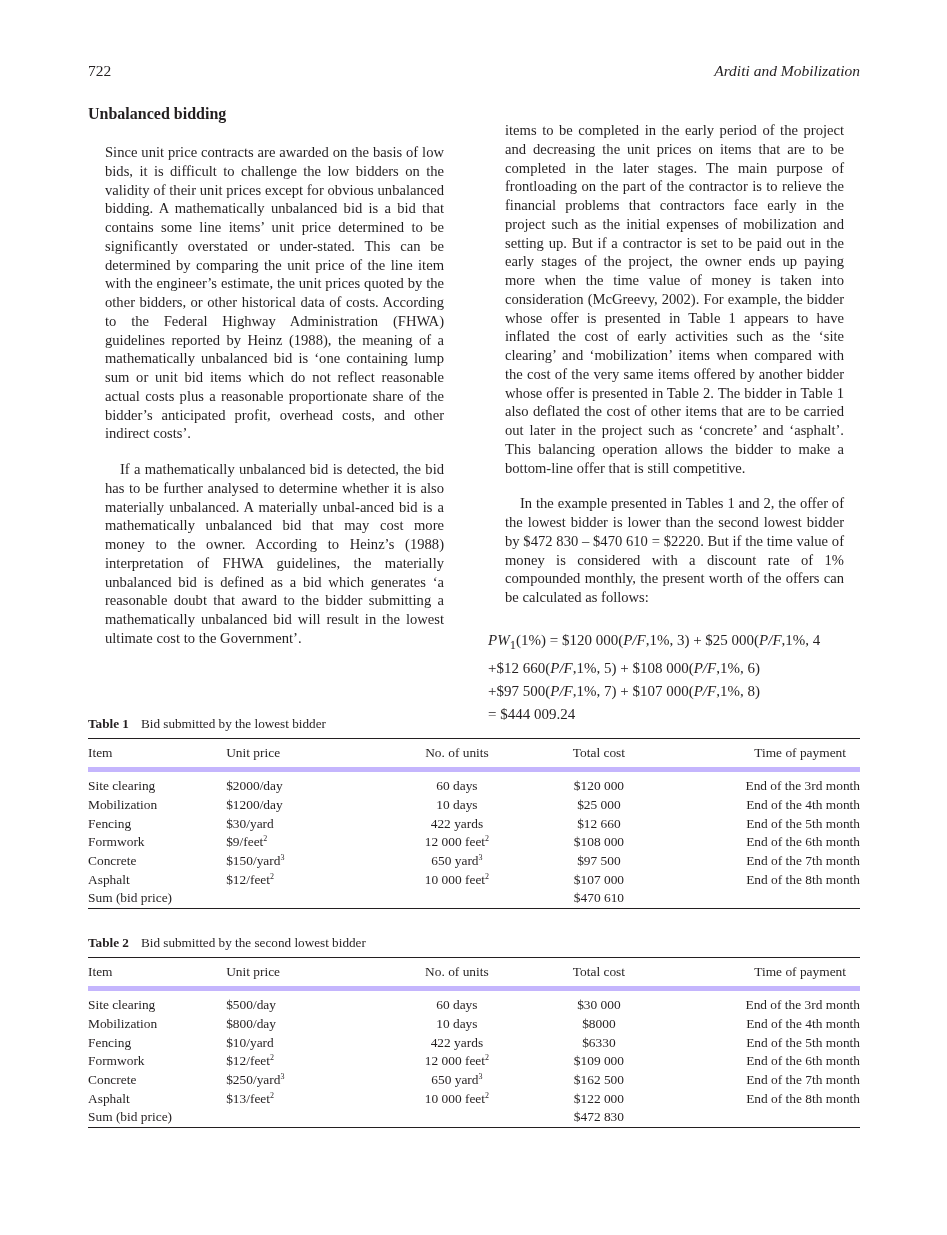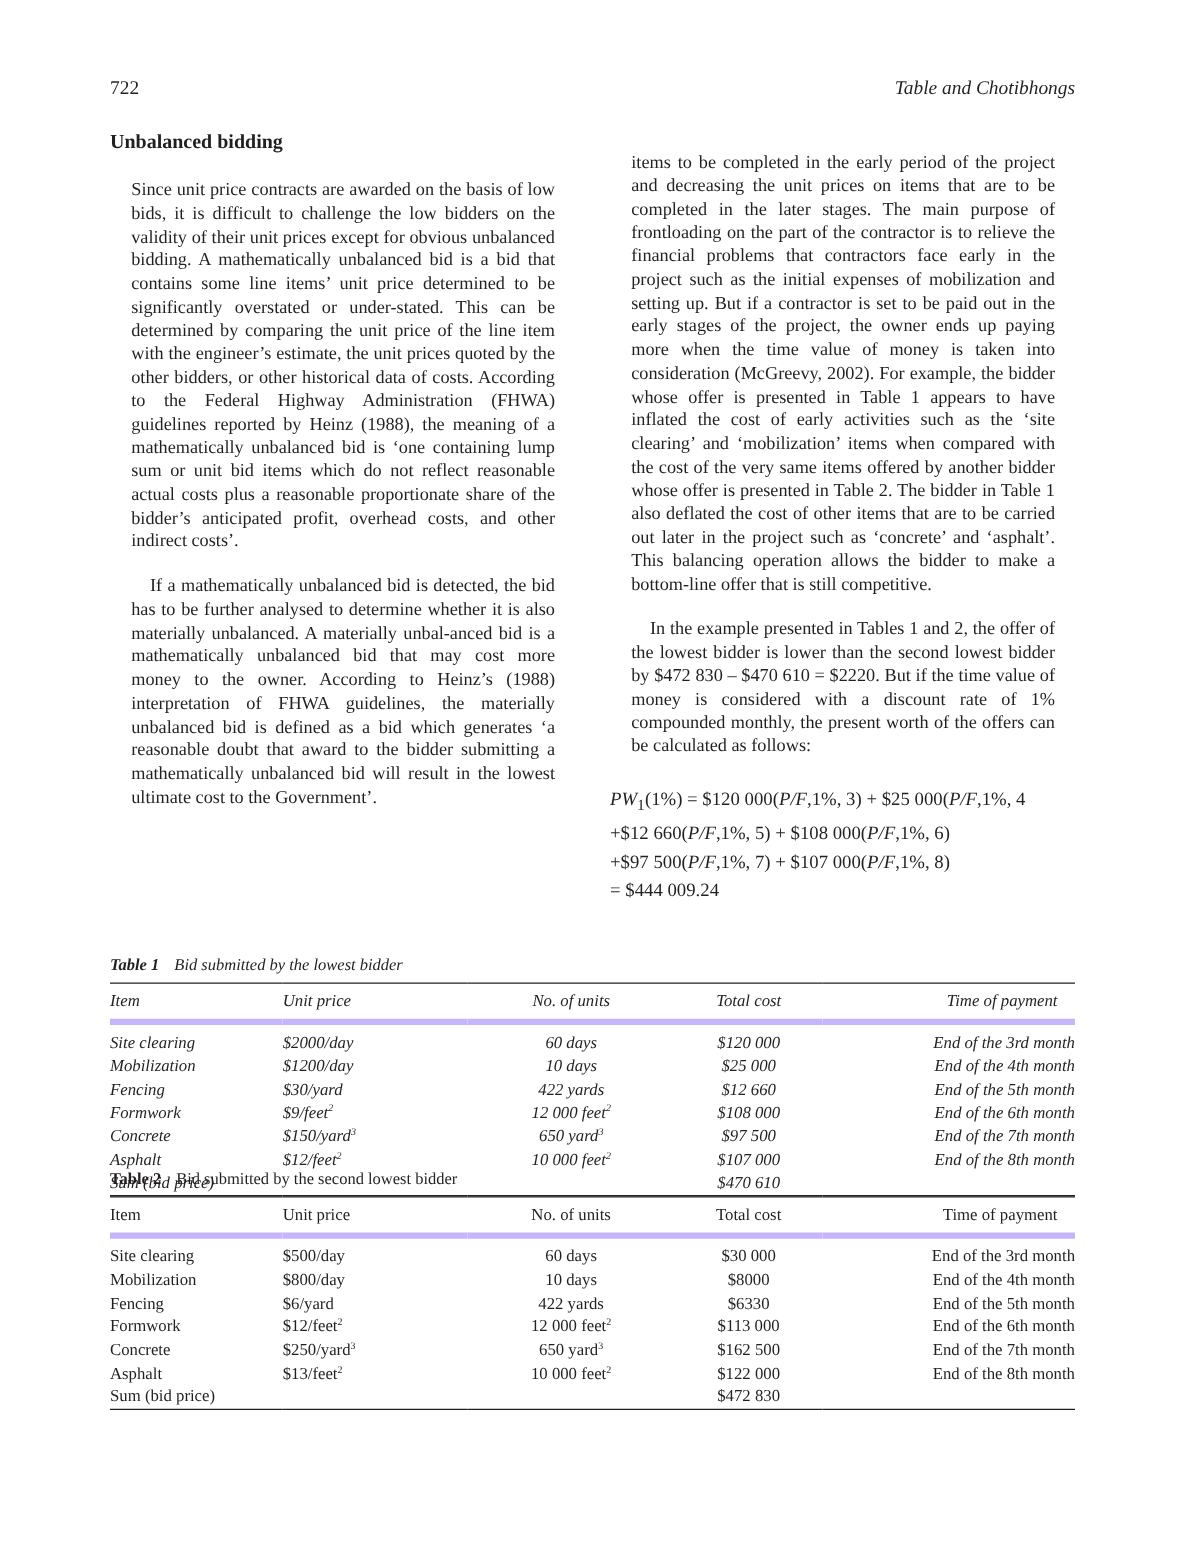--- a/index.html
+++ b/index.html
@@ -38,42 +38,42 @@
   .c-total { text-align: center; width: 120px; }
   .c-time { text-align: right; width: 192px; }
   th.c-time { text-align: right; padding-right: 14px; }
   sup { font-size: 8px; vertical-align: 5px; line-height: 0; }
 </style>
 </head>
 <body>
 
 <div class="running-head">
   <span class="page-no">722</span>
-  <span class="authors">Table and Chotibhongs</span>
+  <span class="authors">Arditi and Mobilization</span>
 </div>
 
 <div class="col left">
   <h2 class="section-heading">Unbalanced bidding</h2>
   <p>Since unit price contracts are awarded on the basis of low bids, it is difficult to challenge the low bidders on the validity of their unit prices except for obvious unbalanced bidding. A mathematically unbalanced bid is a bid that contains some line items’ unit price determined to be significantly overstated or under-­stated. This can be determined by comparing the unit price of the line item with the engineer’s estimate, the unit prices quoted by the other bidders, or other historical data of costs. According to the Federal Highway Administration (FHWA) guidelines reported by Heinz (1988), the meaning of a mathematically unbalanced bid is ‘one containing lump sum or unit bid items which do not reflect reasonable actual costs plus a reasonable proportionate share of the bidder’s anticipated profit, overhead costs, and other indirect costs’.</p>
   <p class="indent">If a mathematically unbalanced bid is detected, the bid has to be further analysed to determine whether it is also materially unbalanced. A materially unbal-­anced bid is a mathematically unbalanced bid that may cost more money to the owner. According to Heinz’s (1988) interpretation of FHWA guidelines, the materially unbalanced bid is defined as a bid which generates ‘a reasonable doubt that award to the bidder submitting a mathematically unbalanced bid will result in the lowest ultimate cost to the Government’.</p>
 </div>
 
 <div class="col right">
   <p>items to be completed in the early period of the project and decreasing the unit prices on items that are to be completed in the later stages. The main purpose of frontloading on the part of the contractor is to relieve the financial problems that contractors face early in the project such as the initial expenses of mobilization and setting up. But if a contractor is set to be paid out in the early stages of the project, the owner ends up paying more when the time value of money is taken into consideration (McGreevy, 2002). For example, the bidder whose offer is presented in Table 1 appears to have inflated the cost of early activities such as the ‘site clearing’ and ‘mobilization’ items when compared with the cost of the very same items offered by another bidder whose offer is presented in Table 2. The bidder in Table 1 also deflated the cost of other items that are to be carried out later in the project such as ‘concrete’ and ‘asphalt’. This balancing operation allows the bidder to make a bottom-line offer that is still competitive.</p>
   <p class="indent">In the example presented in Tables 1 and 2, the offer of the lowest bidder is lower than the second lowest bidder by $472 830 – $470 610 = $2220. But if the time value of money is considered with a discount rate of 1% compounded monthly, the present worth of the offers can be calculated as follows:</p>
 
   <div class="equation">
     <span class="line"><i>PW</i><sub>1</sub><span>(1%)</span> = <span class="eq-term"><span>$120 000</span><span>(<i>P/F</i>,1%, 3)</span></span> + <span class="eq-term"><span>$25 000</span><span>(<i>P/F</i>,1%, 4</span></span></span>
     <span class="line">+<span class="eq-term"><span>$12 660</span><span>(<i>P/F</i>,1%, 5)</span></span> + <span class="eq-term"><span>$108 000</span><span>(<i>P/F</i>,1%, 6)</span></span></span>
     <span class="line">+<span class="eq-term"><span>$97 500</span><span>(<i>P/F</i>,1%, 7)</span></span> + <span class="eq-term"><span>$107 000</span><span>(<i>P/F</i>,1%, 8)</span></span></span>
     <span class="line">= <span>$444 009.24</span></span>
   </div>
 </div>
 
-<div class="tbl-wrap" style="top:764px;font-style:italic;">
+<div class="tbl-wrap" style="top:716px;">
     <div class="tbl-caption"><b>Table 1</b><span>Bid submitted by the lowest bidder</span></div>
     <table>
       <thead>
         <tr>
           <th class="c-item">Item</th>
           <th class="c-unit">Unit price</th>
           <th class="c-num">No. of units</th>
           <th class="c-total">Total cost</th>
           <th class="c-time">Time of payment</th>
         </tr>
@@ -153,30 +153,30 @@
         </tr>
         <tr>
           <td class="c-item">Mobilization</td>
           <td class="c-unit">$800/day</td>
           <td class="c-num">10 days</td>
           <td class="c-total">$8000</td>
           <td class="c-time">End of the 4th month</td>
         </tr>
         <tr>
           <td class="c-item">Fencing</td>
-          <td class="c-unit">$6/yard</td>
+          <td class="c-unit">$10/yard</td>
           <td class="c-num">422 yards</td>
           <td class="c-total">$6330</td>
           <td class="c-time">End of the 5th month</td>
         </tr>
         <tr>
           <td class="c-item">Formwork</td>
           <td class="c-unit">$12/feet<sup>2</sup></td>
           <td class="c-num">12 000 feet<sup>2</sup></td>
-          <td class="c-total">$113 000</td>
+          <td class="c-total">$109 000</td>
           <td class="c-time">End of the 6th month</td>
         </tr>
         <tr>
           <td class="c-item">Concrete</td>
           <td class="c-unit">$250/yard<sup>3</sup></td>
           <td class="c-num">650 yard<sup>3</sup></td>
           <td class="c-total">$162 500</td>
           <td class="c-time">End of the 7th month</td>
         </tr>
         <tr>

